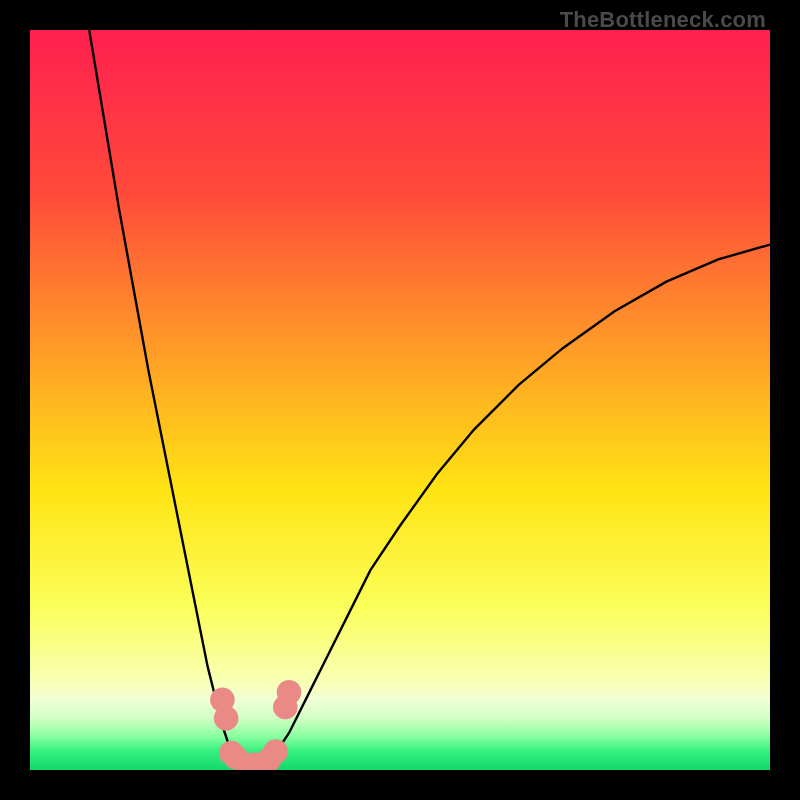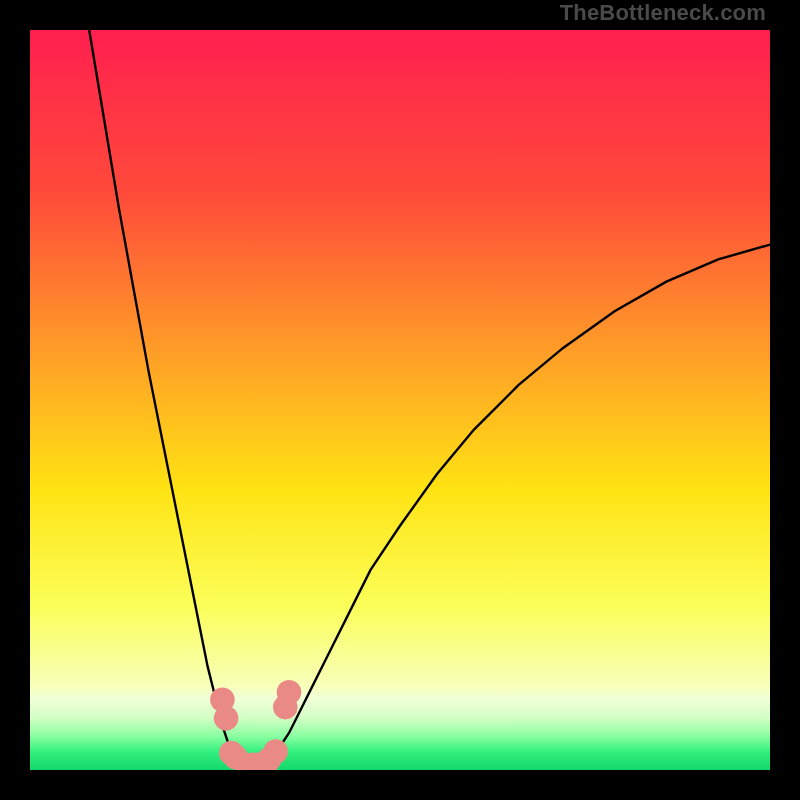--- a/index.html
+++ b/index.html
@@ -20,21 +20,21 @@
   .plot {
     position: absolute;
     left: 30px;
     top: 30px;
     width: 740px;
     height: 740px;
     overflow: hidden;
   }
   .watermark {
     position: absolute;
-    top: 0;
+    top: 7px;
     right: 34px;
     color: #4a4a4a;
     font-size: 22px;
     font-weight: bold;
     letter-spacing: 0.2px;
     z-index: 10;
   }
   svg { display: block; }
 </style>
 </head>

